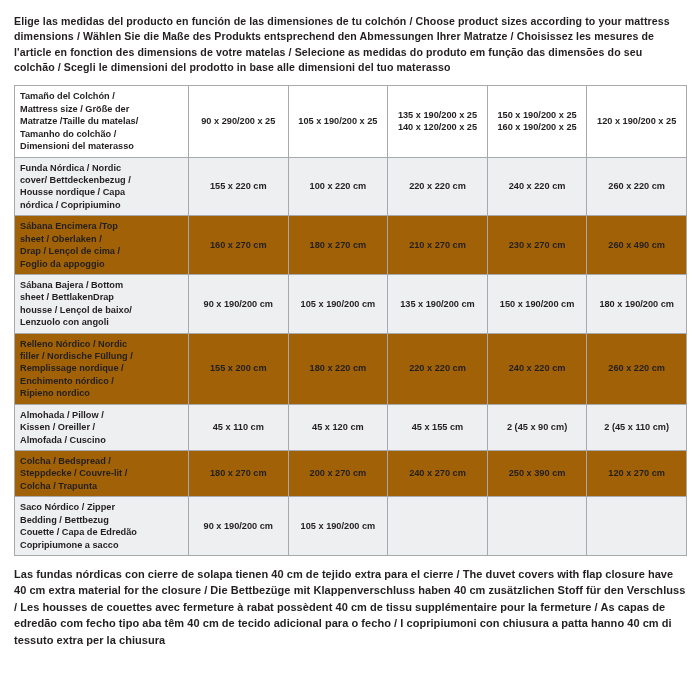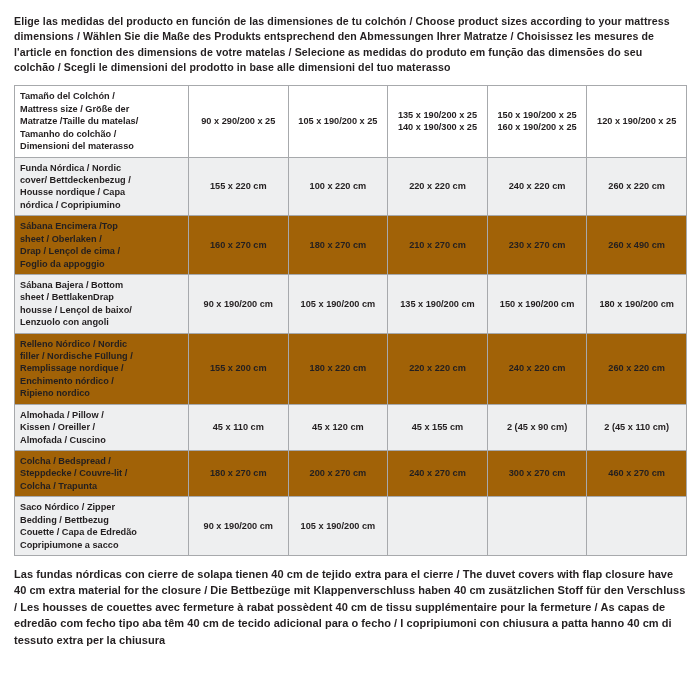--- a/index.html
+++ b/index.html
@@ -76,21 +76,21 @@
     <tbody>
       <tr class="head-row">
         <td class="label-cell multi-line">Tamaño del Colchón /
 Mattress size / Größe der
 Matratze /Taille du matelas/
 Tamanho do colchão /
 Dimensioni del materasso</td>
         <td class="value-cell multi-line">90 x 290/200 x 25</td>
         <td class="value-cell multi-line">105 x 190/200 x 25</td>
         <td class="value-cell multi-line">135 x 190/200 x 25
-140 x 190/300 x 25</td>
+140 x 120/200 x 25</td>
         <td class="value-cell multi-line">150 x 190/200 x 25
 160 x 190/200 x 25</td>
         <td class="value-cell multi-line">120 x 190/200 x 25</td>
       </tr>
 
       <tr class="row-shaded">
         <td class="label-cell multi-line">Funda Nórdica /  Nordic
 cover/ Bettdeckenbezug /
 Housse nordique / Capa
 nórdica / Copripiumino</td>
@@ -149,22 +149,22 @@
         <td class="value-cell multi-line">2 (45 x 110 cm)</td>
       </tr>
 
       <tr class="row-plain">
         <td class="label-cell multi-line">Colcha / Bedspread /
 Steppdecke / Couvre-lit /
 Colcha / Trapunta</td>
         <td class="value-cell multi-line">180 x 270 cm</td>
         <td class="value-cell multi-line">200 x 270 cm</td>
         <td class="value-cell multi-line">240 x 270 cm</td>
-        <td class="value-cell multi-line">300 x 270 cm</td>
-        <td class="value-cell multi-line">460 x 270 cm</td>
+        <td class="value-cell multi-line">250 x 390 cm</td>
+        <td class="value-cell multi-line">120 x 270 cm</td>
       </tr>
 
       <tr class="row-shaded">
         <td class="label-cell multi-line">Saco Nórdico / Zipper
 Bedding / Bettbezug
 Couette / Capa de Edredão
 Copripiumone a sacco</td>
         <td class="value-cell multi-line">90 x 190/200 cm</td>
         <td class="value-cell multi-line">105 x 190/200 cm</td>
         <td class="value-cell multi-line"></td>

